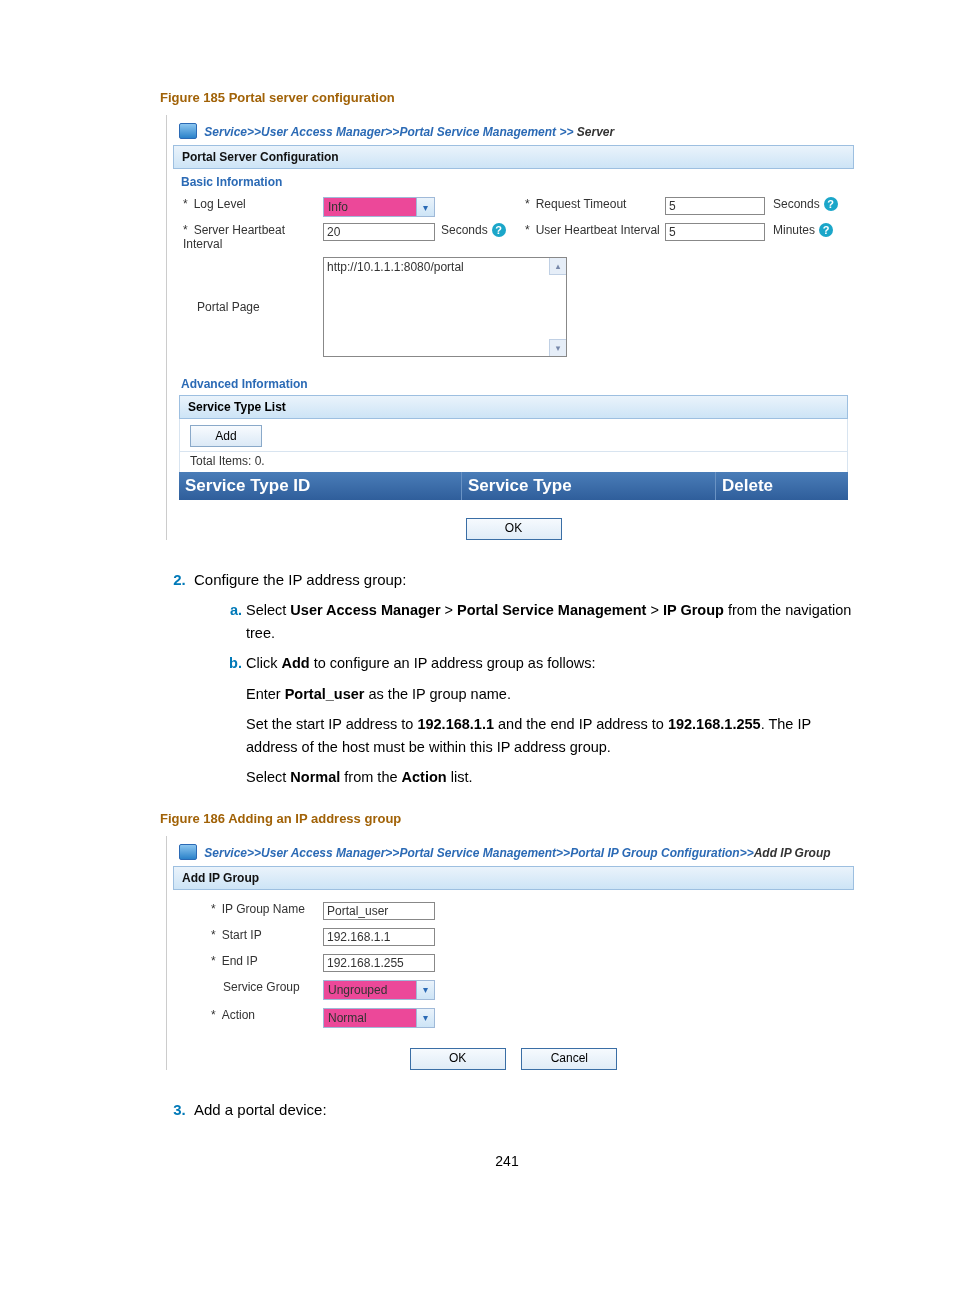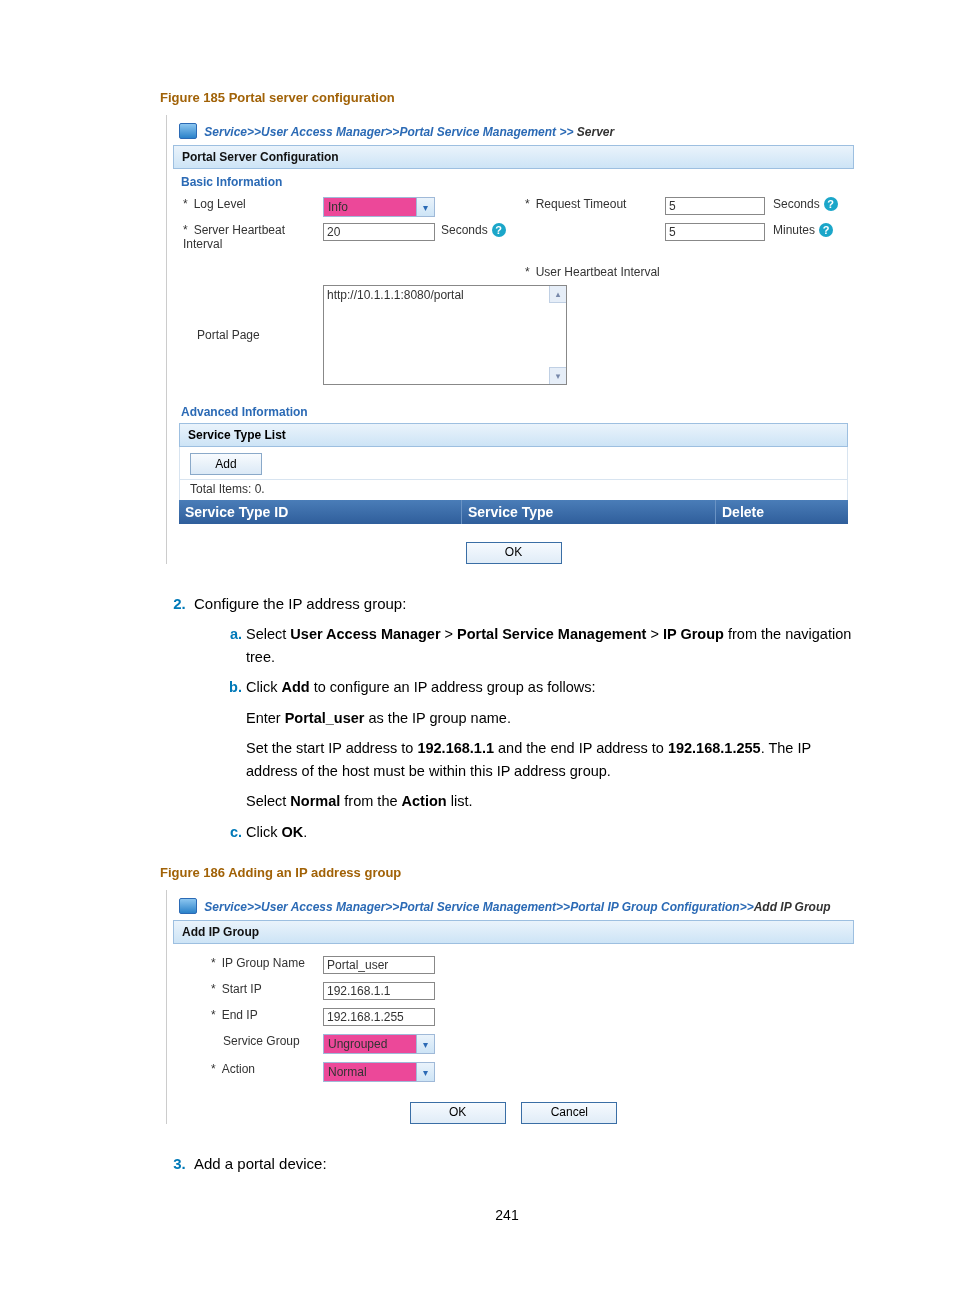--- a/index.html
+++ b/index.html
@@ -151,21 +151,21 @@
   .total {
     padding: 2px 10px 4px 10px;
     font-size: 12px;
     border-top: 1px solid #d8e4f0;
     color: #333;
   }
   .tbl-header {
     display: flex;
     background: linear-gradient(#4a7db8,#2f5e9b);
     color: #fff;
-    font-size: 14px;
+    font-size: 17px;
     font-weight: bold;
     margin: 0 6px;
   }
   .tbl-header > div {
     padding: 4px 6px;
     border-right: 1px solid #6a93c4;
   }
   .tbl-header > div:last-child{border-right:none;}
   .btn-row {
     text-align: center;
@@ -234,21 +234,21 @@
           </div>
         <div style="margin-left:8px;"><span>Seconds</span><span class="help">?</span></div>
       </div>
 
       <div class="row">
         <div style="width:140px;"><span class="asterisk">*</span><span class="lbl">Server Heartbeat Interval</span></div>
         <div class="tinput" style="width:112px;">
             <span>20</span>
           </div>
         <div style="margin-left:6px;width:84px;"><span>Seconds</span><span class="help">?</span></div>
-        <div style="width:140px;margin-top:42px;"><span class="asterisk">*</span><span class="lbl">User Heartbeat Interval</span></div>
+        <div style="width:140px;"><span class="asterisk">*</span><span class="lbl">User Heartbeat Interval</span></div>
         <div class="tinput" style="width:100px;">
             <span>5</span>
           </div>
         <div style="margin-left:8px;"><span>Minutes</span><span class="help">?</span></div>
       </div>
 
       <div class="row" style="align-items:center;">
         <div style="width:140px;padding-left:14px;box-sizing:border-box;"><span class="lbl">Portal Page</span></div>
         <div class="tarea" style="width:244px;height:100px;">
           <span>http://10.1.1.1:8080/portal</span>
@@ -289,25 +289,20 @@
       </ol>
       <div class="para">
         <span>Enter </span><b>Portal_user</b><span> as the IP group name.</span>
       </div>
       <div class="para">
         <span>Set the start IP address to </span><b>192.168.1.1</b><span> and the end IP address to </span><b>192.168.1.255</b><span>. The IP address of the host must be within this IP address group.</span>
       </div>
       <div class="para">
         <span>Select </span><b>Normal</b><span> from the </span><b>Action</b><span> list.</span>
       </div>
-      <ol class="sub-ol" start="3">
-        <li>
-          <span>Click </span><b>OK</b><span>.</span>
-        </li>
-      </ol>
     </li>
   </ol>
 
   <div class="fig-caption" style="margin-top:22px;">Figure 186 Adding an IP address group</div>
 
   <div class="panel">
     <div class="breadcrumb">
       <span class="crumb-icon"></span>
       <span>Service</span><span class="sep">&gt;&gt;</span><span>User Access Manager</span><span class="sep">&gt;&gt;</span><span>Portal Service Management</span><span class="sep">&gt;&gt;</span><span>Portal IP Group Configuration</span><span class="sep">&gt;&gt;</span><span class="last">Add IP Group</span>
     </div>

